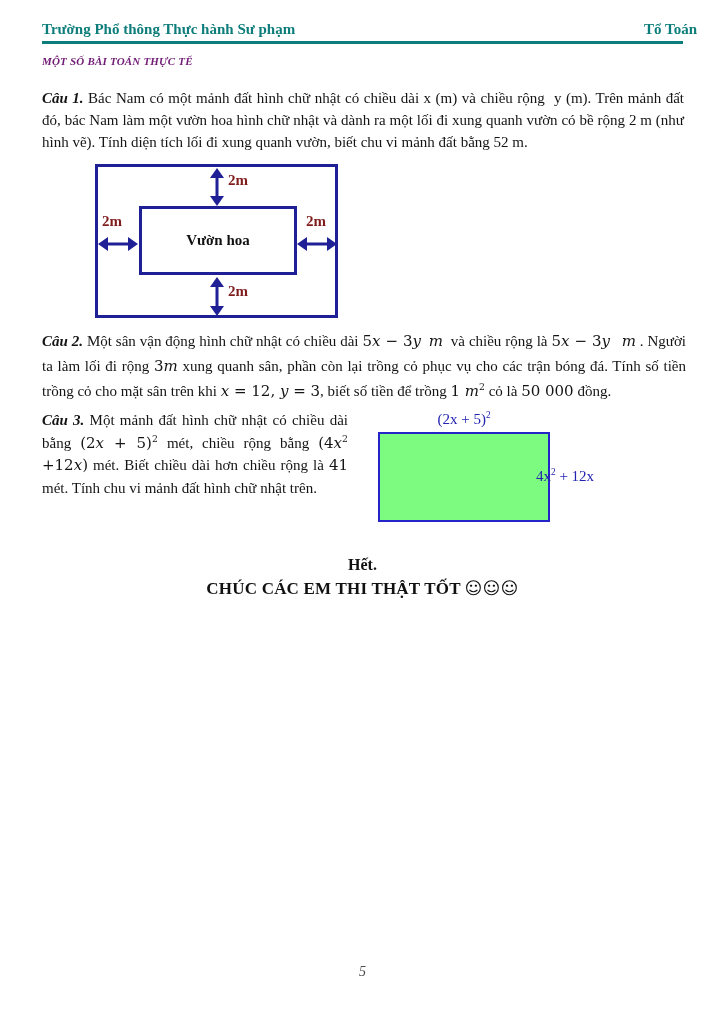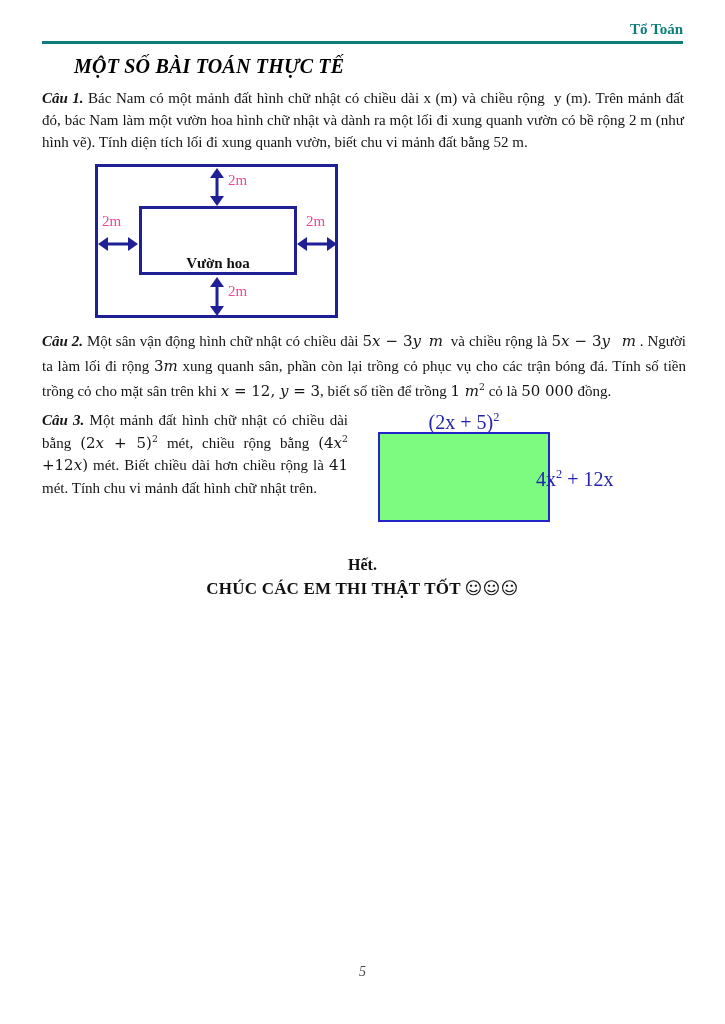--- a/index.html
+++ b/index.html
@@ -11,55 +11,56 @@
     margin: 0 auto;
     background: #ffffff;
     color: #111;
     overflow: hidden;
   }
   .abs { position: absolute; }
 
   
   .hdr-text { font-size: 15px; font-weight: bold; color: #0c7d7a; }
   .hdr-rule { left: 42px; top: 41px; width: 641px; height: 2.5px; background: #0c7d7a; }
-  .doc-title { left: 42px; top: 55px; font-size: 20px; font-weight: bold; font-style: italic; color: #000000; letter-spacing: 0.2px; margin-left: 32px; }
+  .doc-title { left: 42px; top: 55px; font-size: 11px; font-weight: bold; font-style: italic; color: #701a75; letter-spacing: 0.2px; }
 
   
   .para { font-size: 15px; line-height: 22px; text-align: justify; color: #141414; }
   .b { font-weight: bold; font-style: italic; }
   .math { font-family: "DejaVu Serif", serif; font-style: italic; }
   .mathn { font-family: "DejaVu Serif", serif; }
   .sup { vertical-align: super; font-size: 0.62em; line-height: 0; }
 
   
   .d1-outer { left: 95px; top: 164px; width: 243px; height: 154px; border: 3px solid #1f1f96; background: #fff; }
   .d1-inner { left: 139px; top: 206px; width: 158px; height: 69px; border: 3px solid #1f1f96; background: #fff;
-              display: flex; align-items: flex-end; justify-content: center; }
+              display: flex; align-items: center; justify-content: center; }
   .garden-label { font-size: 15px; font-weight: bold; color: #101010; }
-  .dim-label { font-size: 15px; font-weight: normal; color: #ec4899; text-align: center; }
+  .dim-label { font-size: 15px; font-weight: bold; color: #7f1d1d; text-align: center; }
 
   
   .d2-rect { left: 378px; top: 432px; width: 172px; height: 90px; background: #7dfb81; border: 2px solid #2424c8; }
-  .d2-label { font-family: "Liberation Serif", "DejaVu Serif", serif; font-size: 20px; color: #2323b0; }
+  .d2-label { font-family: "Liberation Serif", "DejaVu Serif", serif; font-size: 15px; color: #2323b0; }
   .d2-top { left: 378px; top: 411px; width: 172px; text-align: center; }
   .d2-right { left: 536px; top: 468px; }
 
   
   .center-line { left: 0; width: 725px; text-align: center; }
   .end-text { font-size: 16px; font-weight: bold; color: #111; }
   .wish-text { font-size: 17px; font-weight: bold; color: #111; letter-spacing: 0.2px; }
   .smileys { font-family: "DejaVu Sans", sans-serif; font-size: 17px; }
   .page-num { font-size: 14px; font-style: italic; color: #4a4a4a; }
 </style>
 </head>
 <body>
 
 <div class="page">
 
-  <div class="abs hdr-text" style="right:42px; top:21px;margin-left:32px;">Tổ Toán</div>
+  <div class="abs hdr-text" style="left:42px; top:21px;">Trường Phổ thông Thực hành Sư phạm</div>
+  <div class="abs hdr-text" style="right:28px; top:21px;margin-left:32px;">Tổ Toán</div>
   <div class="abs hdr-rule"></div>
 
   <div class="abs doc-title">MỘT SỐ BÀI TOÁN THỰC TẾ</div>
 
   <div class="abs para" style="left:42px; top:87px; width:642px;"><span class="b">Câu 1.</span><span> Bác Nam có một mảnh đất hình chữ nhật có chiều dài x (m) và chiều rộng &nbsp;y (m). Trên mảnh đất đó, bác Nam làm một vườn hoa hình chữ nhật và dành ra một lối đi xung quanh vườn có bề rộng 2 m (như hình vẽ). Tính diện tích lối đi xung quanh vườn, biết chu vi mảnh đất bằng 52 m.</span></div>
 
   <div class="abs d1-outer"></div>
   <div class="abs d1-inner">
     <span class="garden-label">Vườn hoa</span>
   </div>

